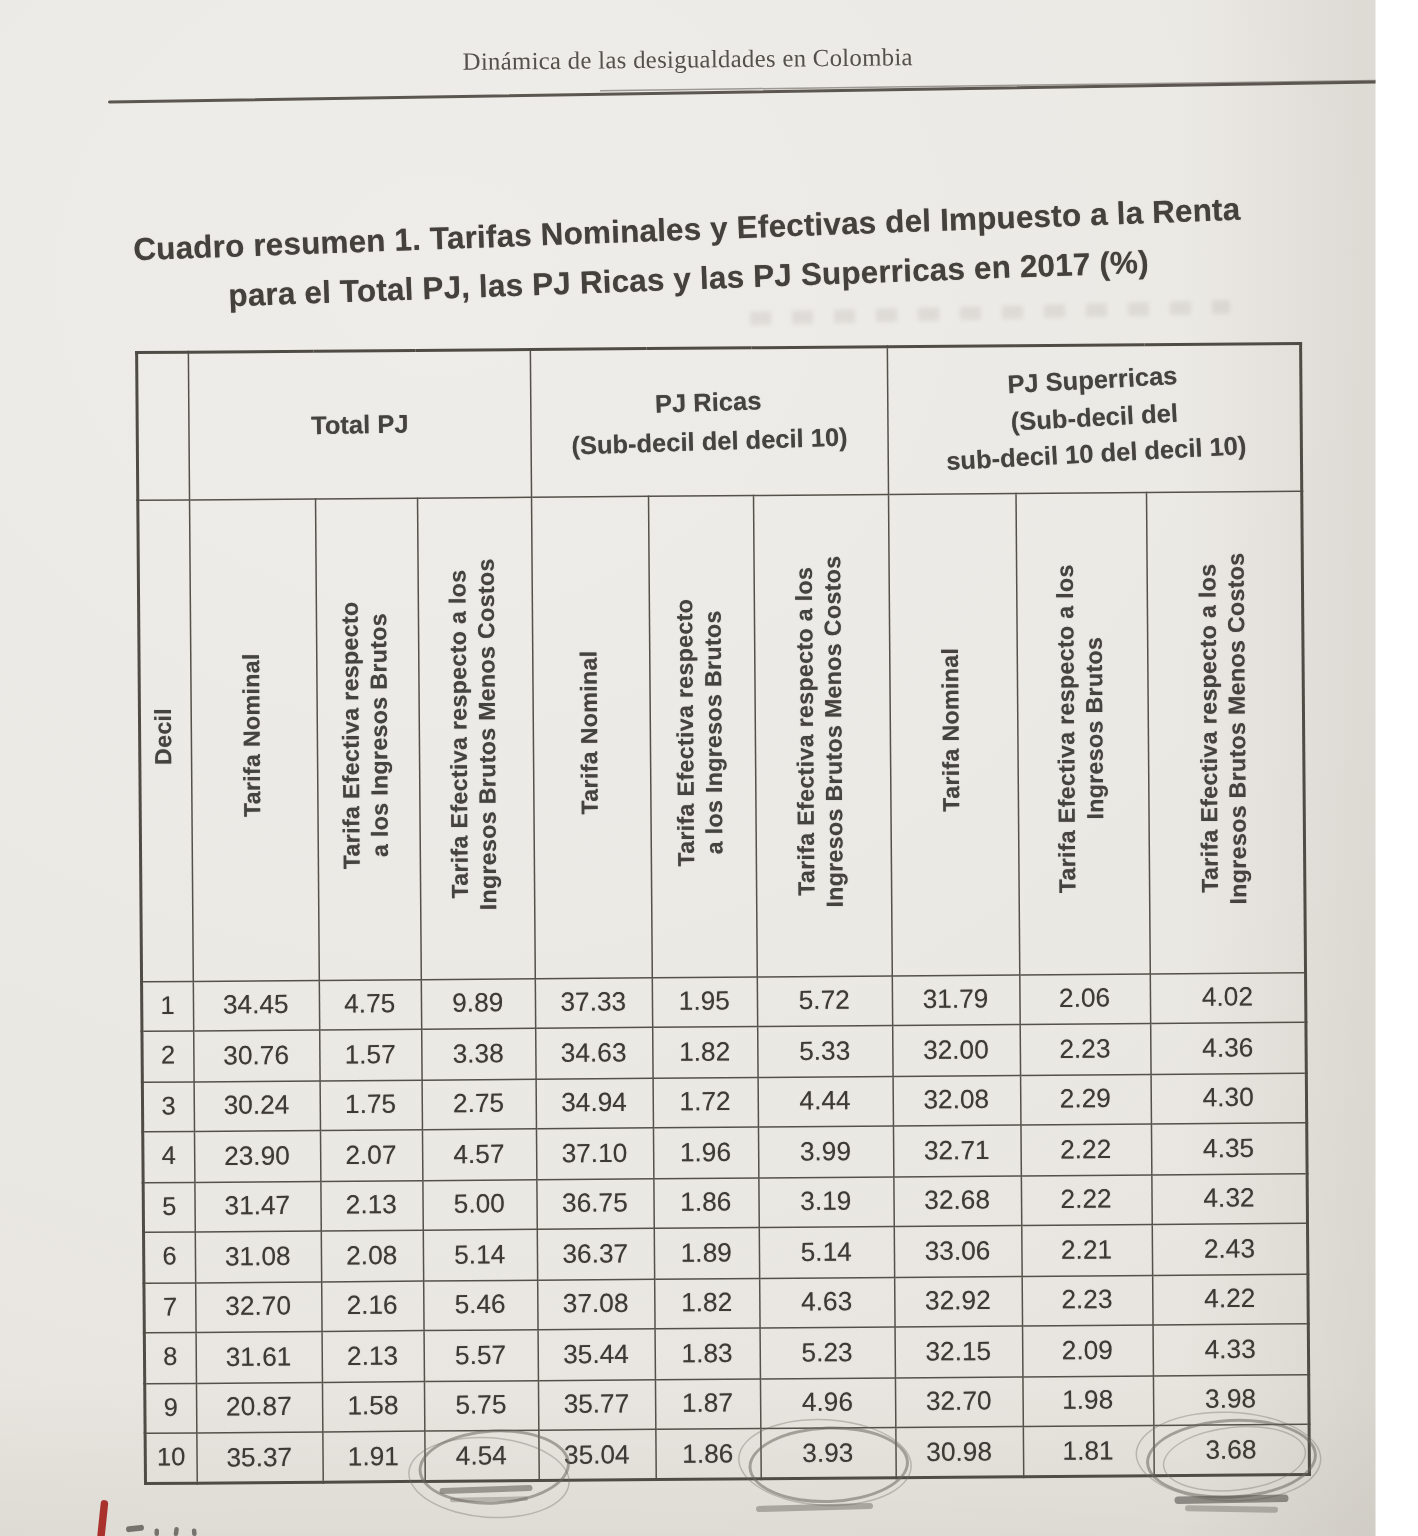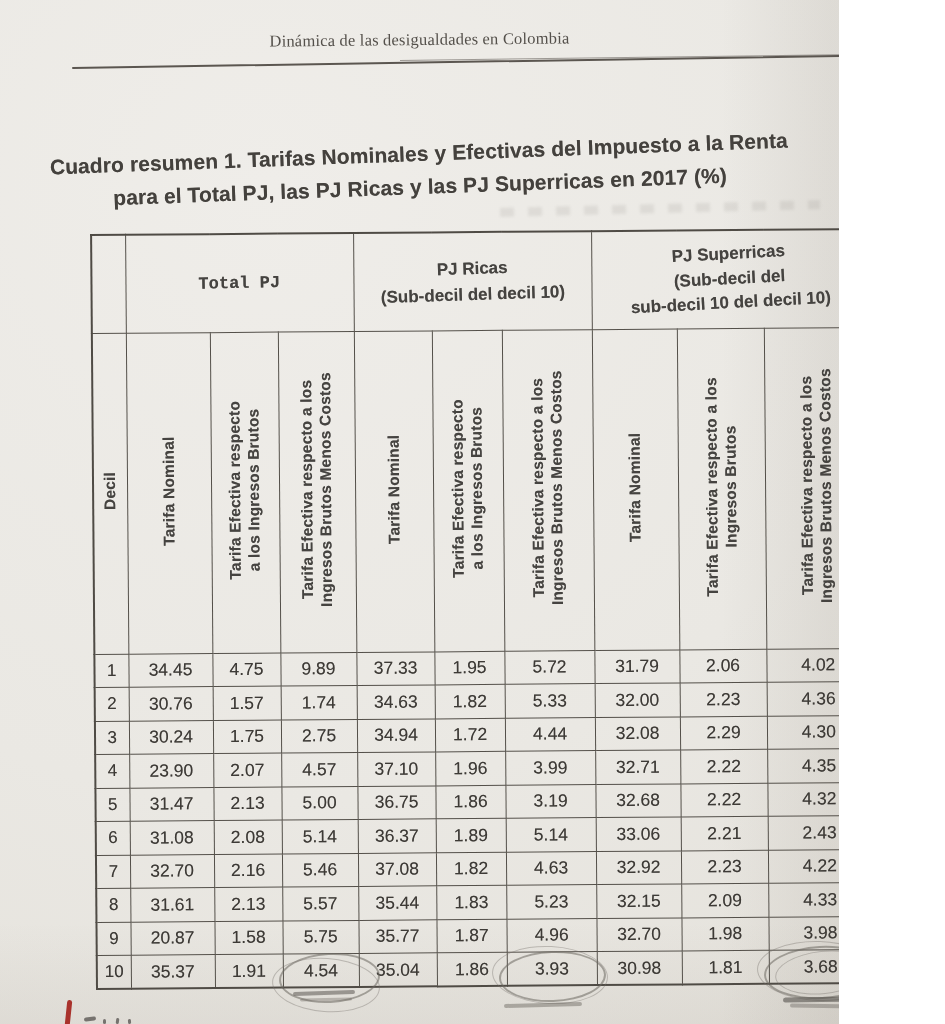--- a/index.html
+++ b/index.html
@@ -1,18 +1,18 @@
 <!DOCTYPE html>
 <html><head>
 <meta charset="utf-8">
 <style>
   html,body{margin:0;padding:0;}
   .page{
     position:relative;
-    width:839px;height:1024px;
+    width:917px;height:1024px;
     overflow:hidden;
     font-family:"Liberation Sans",sans-serif;
     background:
       linear-gradient(to right, rgba(0,0,0,0) 86%, rgba(110,100,88,.10) 99%),
       linear-gradient(to bottom, rgba(0,0,0,0) 90%, rgba(110,100,88,.07) 100%),
       radial-gradient(140% 110% at 32% 18%, #efede9 0%, #eae8e3 55%, #e3e0d9 100%);
     color:#3e3b37;
   }
   
   .running-head{
@@ -63,21 +63,21 @@
     border:1.6px solid #54504a;
     text-align:center;vertical-align:middle;
     padding:0;
     overflow:visible;
   }
   tr.group-row{height:98px;}
   tr.group-row td{
     font-weight:700;font-size:17px;line-height:1.5;color:#454340;
   }
   .group-label{white-space:pre-line;display:inline-block;}
-  .tilt-1{transform:rotate(-.6deg);font-family:Liberation Mono, monospace;}
+  .tilt-1{transform:rotate(-.6deg);}
   .tilt-2{transform:rotate(-1.4deg);}
   .tilt-3{transform:rotate(-2.6deg);line-height:1.45;}
   tr.colhead-row{height:321px;}
   .vert{
     writing-mode:vertical-rl;
     transform:rotate(180deg);
     white-space:pre-line;
     display:inline-block;
     font-weight:700;font-size:15.5px;line-height:1.22;
     letter-spacing:.2px;color:#454340;
@@ -174,21 +174,21 @@
             <td>1.95</td>
             <td>5.72</td>
             <td>31.79</td>
             <td>2.06</td>
             <td>4.02</td>
           </tr>
           <tr>
             <td class="dcell">2</td>
             <td>30.76</td>
             <td>1.57</td>
-            <td>1.74</td>
+            <td>3.38</td>
             <td>34.63</td>
             <td>1.82</td>
             <td>5.33</td>
             <td>32.00</td>
             <td>2.23</td>
             <td>4.36</td>
           </tr>
           <tr>
             <td class="dcell">3</td>
             <td>30.24</td>

